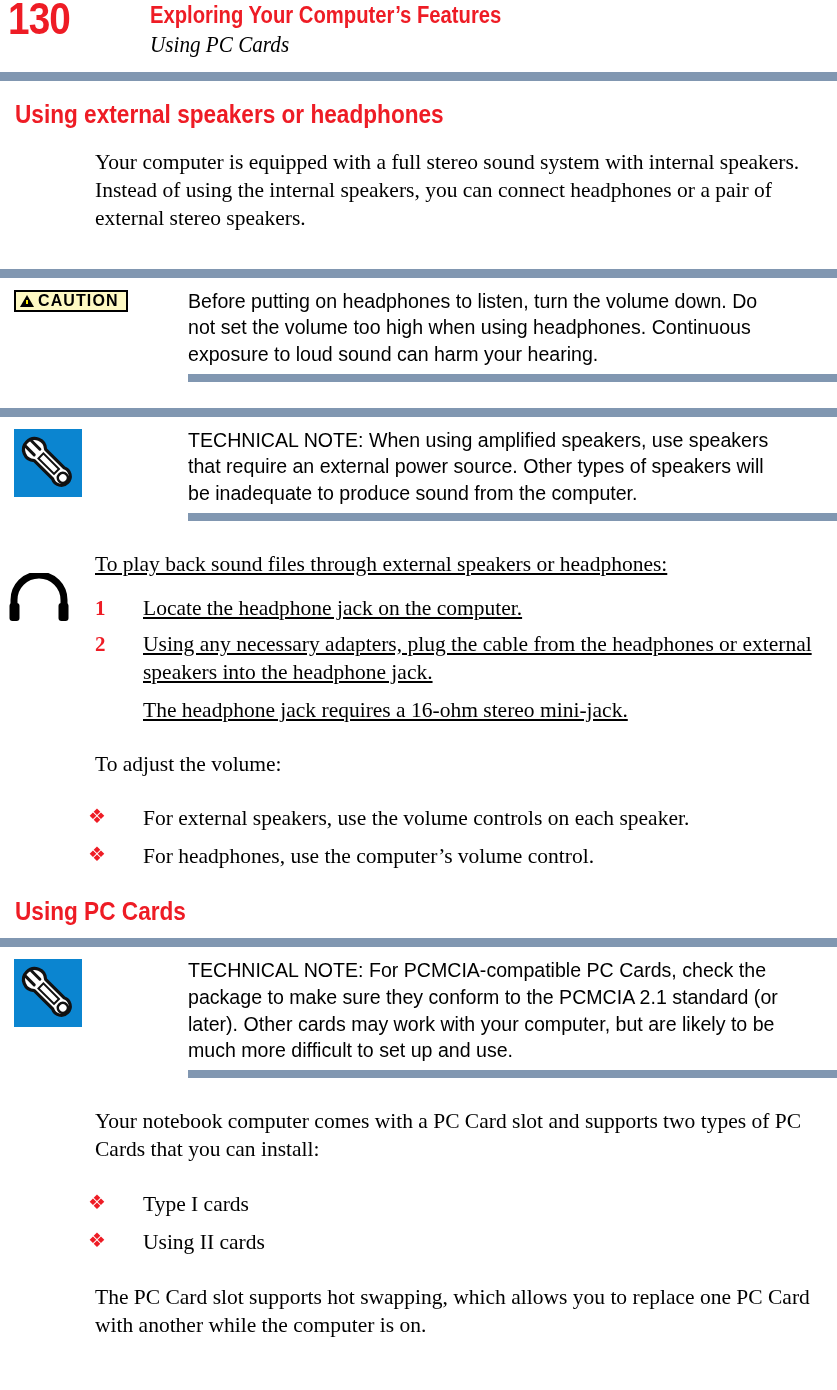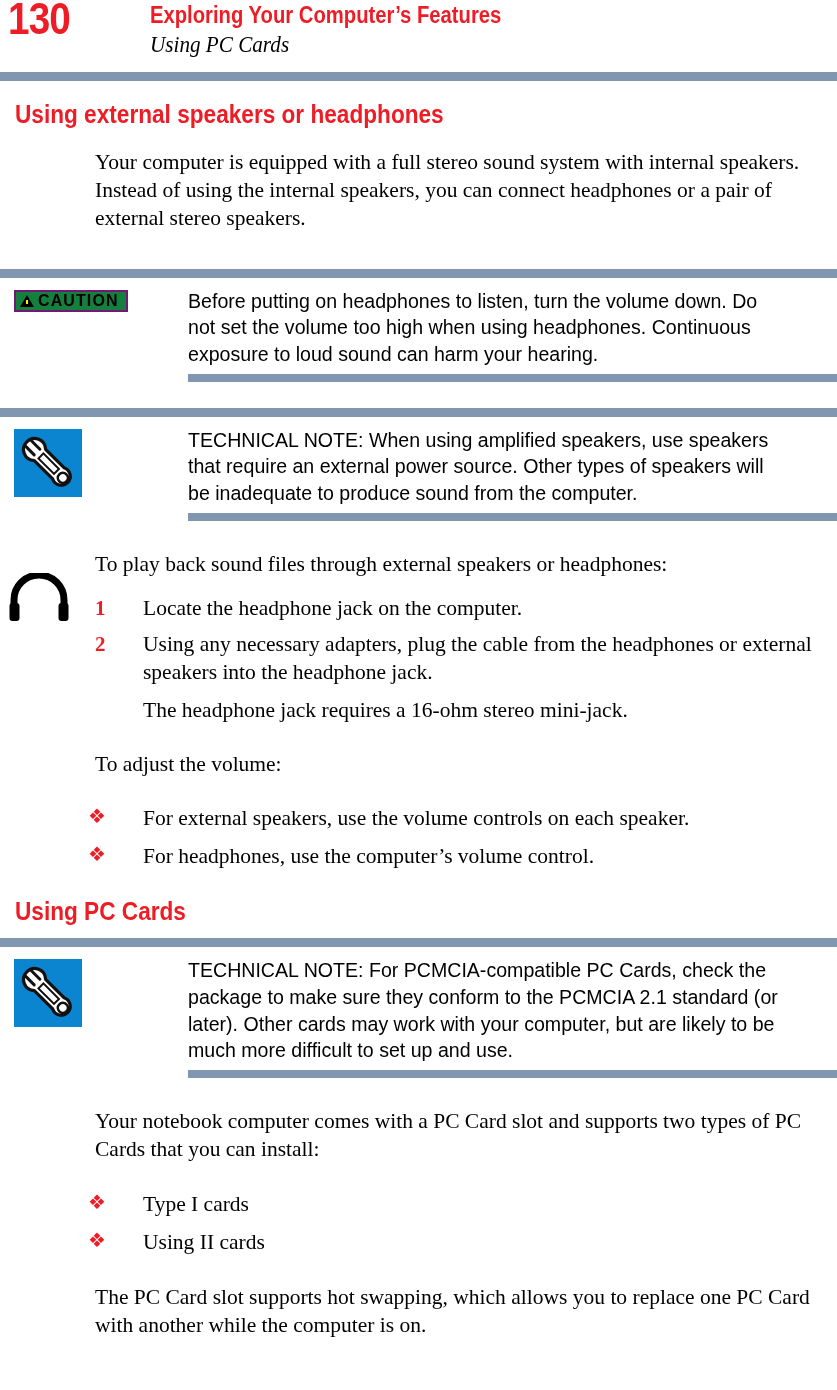--- a/index.html
+++ b/index.html
@@ -143,22 +143,22 @@
     color: #000;
     transform: scaleX(0.955);
     transform-origin: left top;
   }
 
   
   .caution-badge {
     display: inline-flex;
     align-items: center;
     gap: 4px;
-    background: #15803d;
-    border: 2px solid #701a75;
+    background: #fef9c3;
+    border: 2px solid #000000;
     padding: 1px 7px 1px 4px;
     height: 22px;
     box-sizing: border-box;
   }
   .caution-badge .tri {
     width: 0; height: 0;
     border-left: 7px solid transparent;
     border-right: 7px solid transparent;
     border-bottom: 12px solid #000;
     position: relative;
@@ -310,21 +310,21 @@
           <circle cx="34" cy="55" r="5" fill="#ffffff" stroke="#111111" stroke-width="2.6"></circle>
         </g>
       </svg>
     </div>
     <div class="admon-body">TECHNICAL NOTE: When using amplified speakers, use speakers that require an external power source. Other types of speakers will be inadequate to produce sound from the computer.</div>
   </div>
   <div class="rule thin indent"></div>
 
   <div class="spacer-md"></div>
 
-  <div style="position:relative;">
+  <div style="position:relative;text-decoration:underline;">
 
     <div style="position:absolute; left:8px; top:22px;">
       <svg class="headphone-icon" viewBox="0 0 62 52">
         <path d="M6 44 L6 27 A25 25 0 0 1 56 27 L56 44" fill="none" stroke="#000000" stroke-width="7" stroke-linecap="round"></path>
         <rect x="1.5" y="30" width="10" height="18" rx="3" fill="#000000"></rect>
         <rect x="50.5" y="30" width="10" height="18" rx="3" fill="#000000"></rect>
       </svg>
     </div>
 
     <p class="body-text indent-1">To play back sound files through external speakers or headphones:</p>

